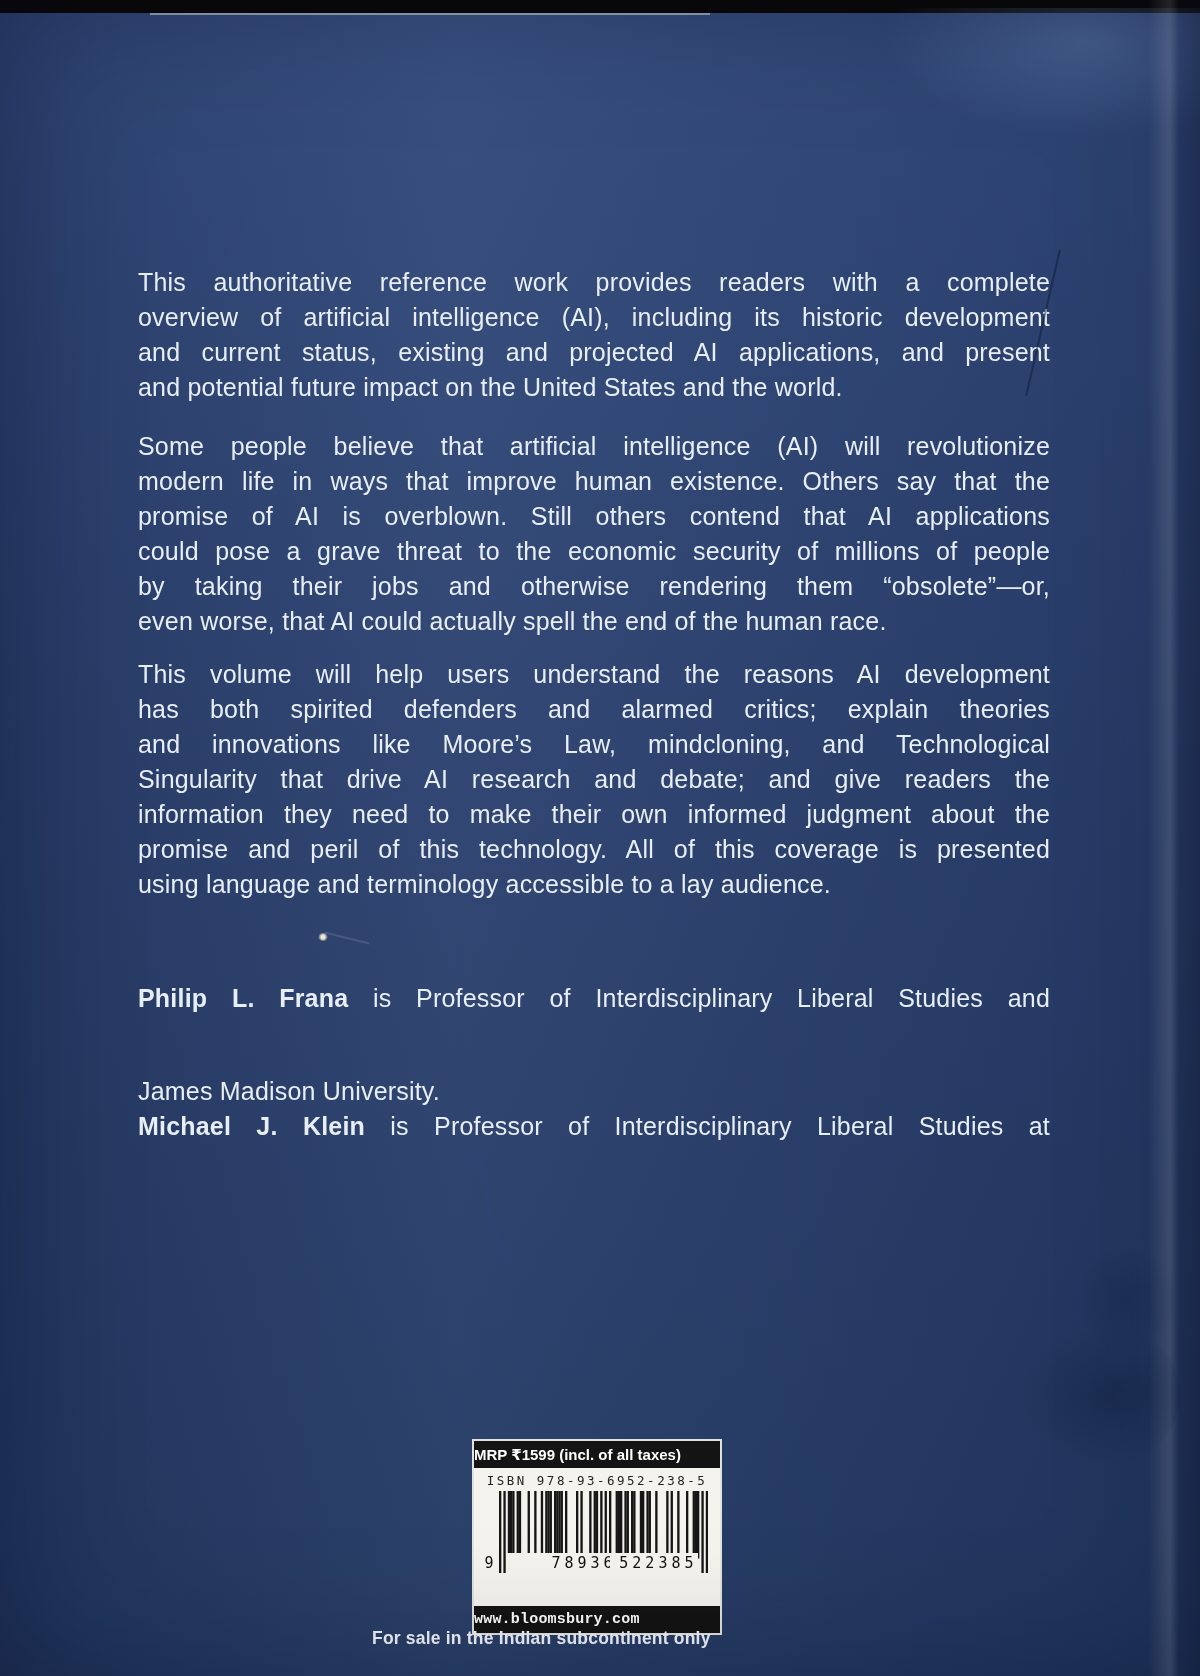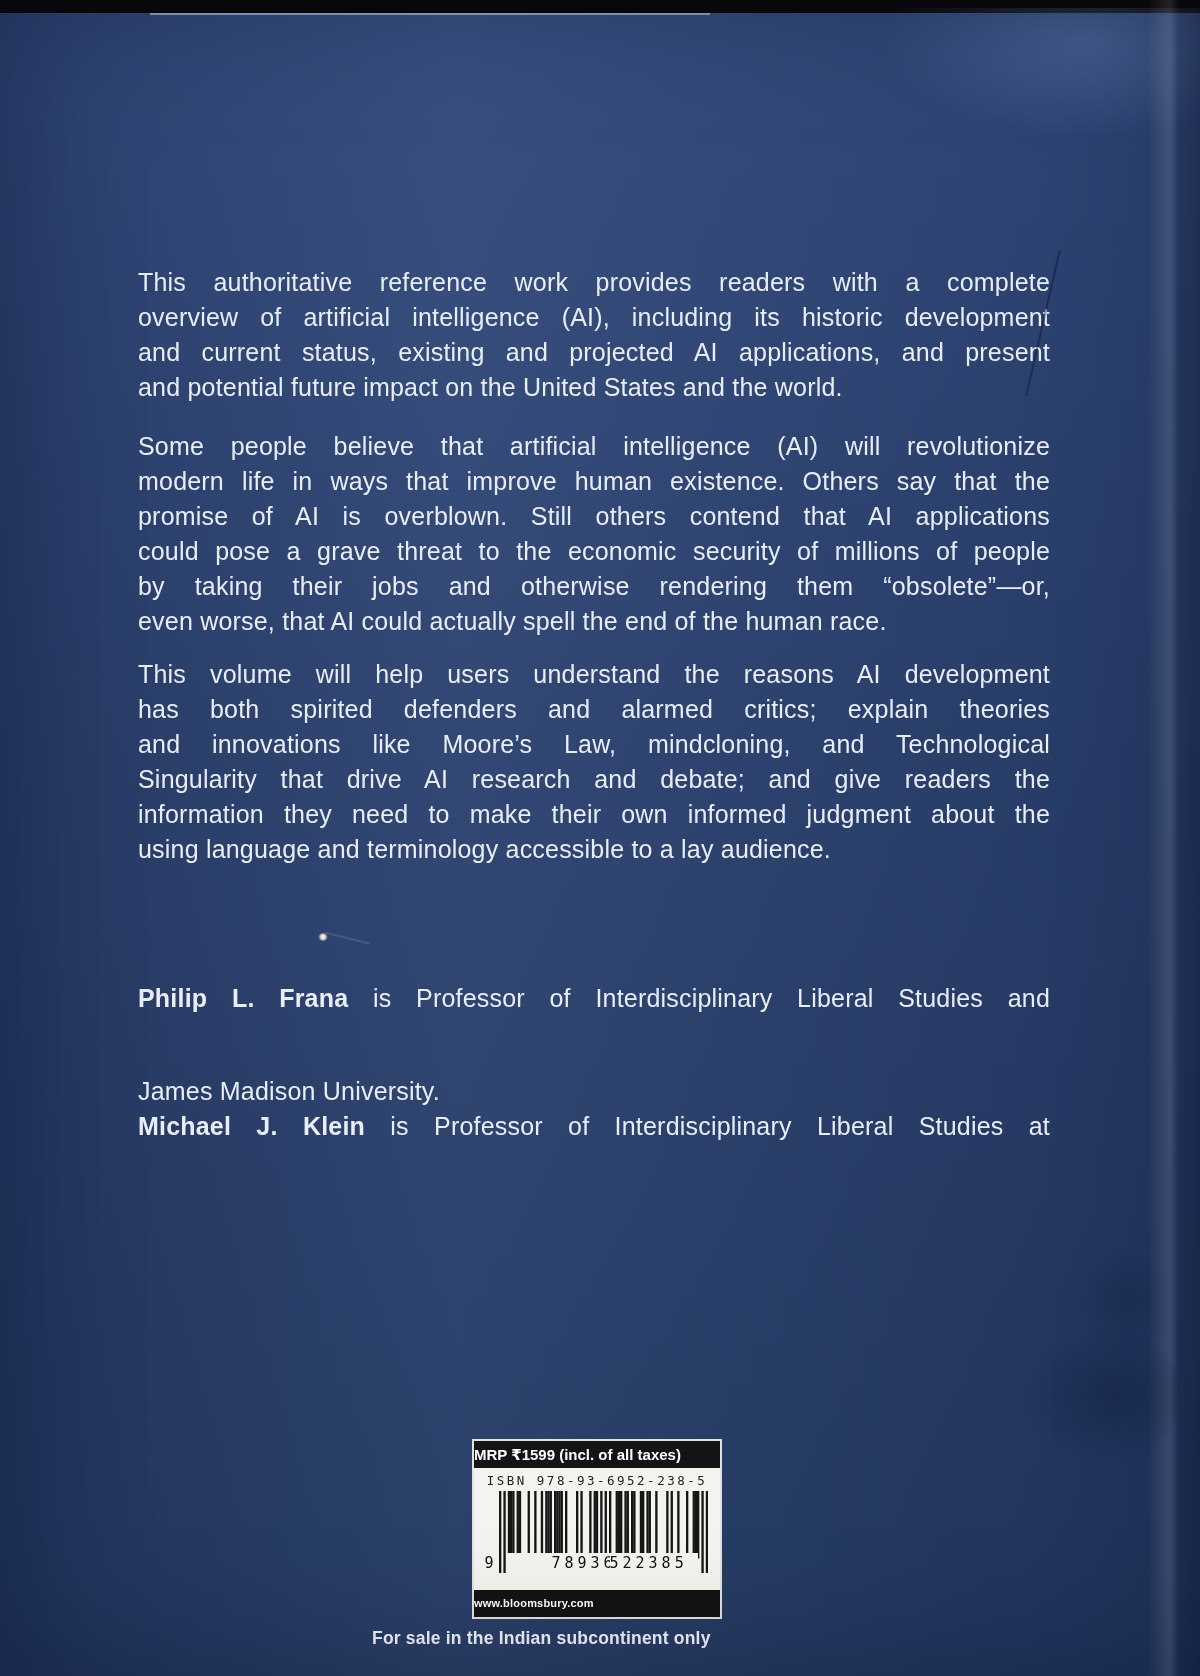--- a/index.html
+++ b/index.html
@@ -22,31 +22,31 @@
   .line.last{text-align-last:left;}
   .bio strong{font-weight:bold;}
   .speck{position:absolute;left:318px;top:933px;width:10px;height:8px;border-radius:50%;
     background:radial-gradient(circle,#efe8d2 0 30%,rgba(238,232,214,.35) 60%,transparent 78%);}
   .speck::after{content:"";position:absolute;left:6px;top:4px;width:46px;height:2px;
     background:rgba(200,212,228,.16);transform:rotate(14deg);}
   .price-box{position:absolute;left:472px;top:1439px;width:246px;border:2px solid #e2e2e0;background:var(--bar,#141414);}
   .bar-row{height:27px;line-height:27px;color:#fff;font-weight:bold;
     background:var(--bar,#141414);font-family:"Liberation Sans","DejaVu Sans",sans-serif;}
   .mrp-row{font-size:15px;}
-  .site-row{font-size:11px;letter-spacing:.2px;}
-  .panel{height:122px;background:var(--panel,#f4f3ee);position:relative;}
+  .site-row{font-size:15px;letter-spacing:.2px;font-family:Liberation Mono, monospace;}
+  .panel{height:138px;background:var(--panel,#f4f3ee);position:relative;}
   .isbn{padding-top:5px;text-align:center;font-family:"DejaVu Sans Mono",monospace;
     font-size:12.5px;letter-spacing:2.5px;color:#222;}
   .barcode{position:relative;width:221px;height:82px;margin:3px auto 0;}
   .barcode svg{position:absolute;left:12px;top:0;width:209px;height:82px;}
   .bc-digit{position:absolute;top:62px;height:20px;line-height:20px;color:#111;
     font-family:"DejaVu Sans Mono",monospace;font-size:15px;background:var(--panel,#f4f3ee);}
   .bc-first{left:-2px;width:12px;background:transparent;}
   .bc-left{left:19px;width:90px;text-align:center;letter-spacing:4px;padding-left:40px;}
-  .bc-right{left:123px;width:88px;text-align:left;letter-spacing:4px;}
+  .bc-right{left:123px;width:88px;text-align:right;letter-spacing:4px;}
   .sale-note{position:absolute;left:372px;top:1628px;width:450px;text-align:left;
     color:#f2f5fa;font-weight:bold;font-size:17.5px;letter-spacing:.2px;}
   .crease{position:absolute;top:0;left:1148px;width:52px;height:100%;
     background:linear-gradient(90deg,transparent 0,rgba(255,255,255,.10) 30%,rgba(255,255,255,.14) 42%,rgba(10,15,30,.10) 60%,rgba(10,15,30,.22) 100%);}
   .scratch{position:absolute;left:1042px;top:248px;width:2px;height:150px;border-radius:2px;
     background:rgba(12,22,48,.45);transform:rotate(13deg);}
   .squiggle{position:absolute;left:488px;top:1148px;width:44px;height:120px;
     border-left:2px solid rgba(45,75,150,.30);border-bottom:1px solid rgba(45,75,150,.18);
     border-radius:0 0 0 60%;transform:rotate(-10deg);}
   .smudge{position:absolute;border-radius:50%;}
@@ -76,20 +76,21 @@
       <div class="line">overview of artificial intelligence (AI), including its historic development</div>
       <div class="line">and current status, existing and projected AI applications, and present</div>
       <div class="line last">and potential future impact on the United States and the world.</div>
     </div>
   <div class="para p3">
       <div class="line">This volume will help users understand the reasons AI development</div>
       <div class="line">has both spirited defenders and alarmed critics; explain theories</div>
       <div class="line">and innovations like Moore’s Law, mindcloning, and Technological</div>
       <div class="line">Singularity that drive AI research and debate; and give readers the</div>
       <div class="line">information they need to make their own informed judgment about the</div>
+      <div class="line">promise and peril of this technology. All of this coverage is presented</div>
       <div class="line last">using language and terminology accessible to a lay audience.</div>
     </div>
 
   <div class="speck"></div>
 
   <div class="para bio bio1">
     <div class="line"><strong>Philip L. Frana</strong><span> is Professor of Interdisciplinary Liberal Studies and</span></div>
   </div>
 
   <div class="para bio bio2">

